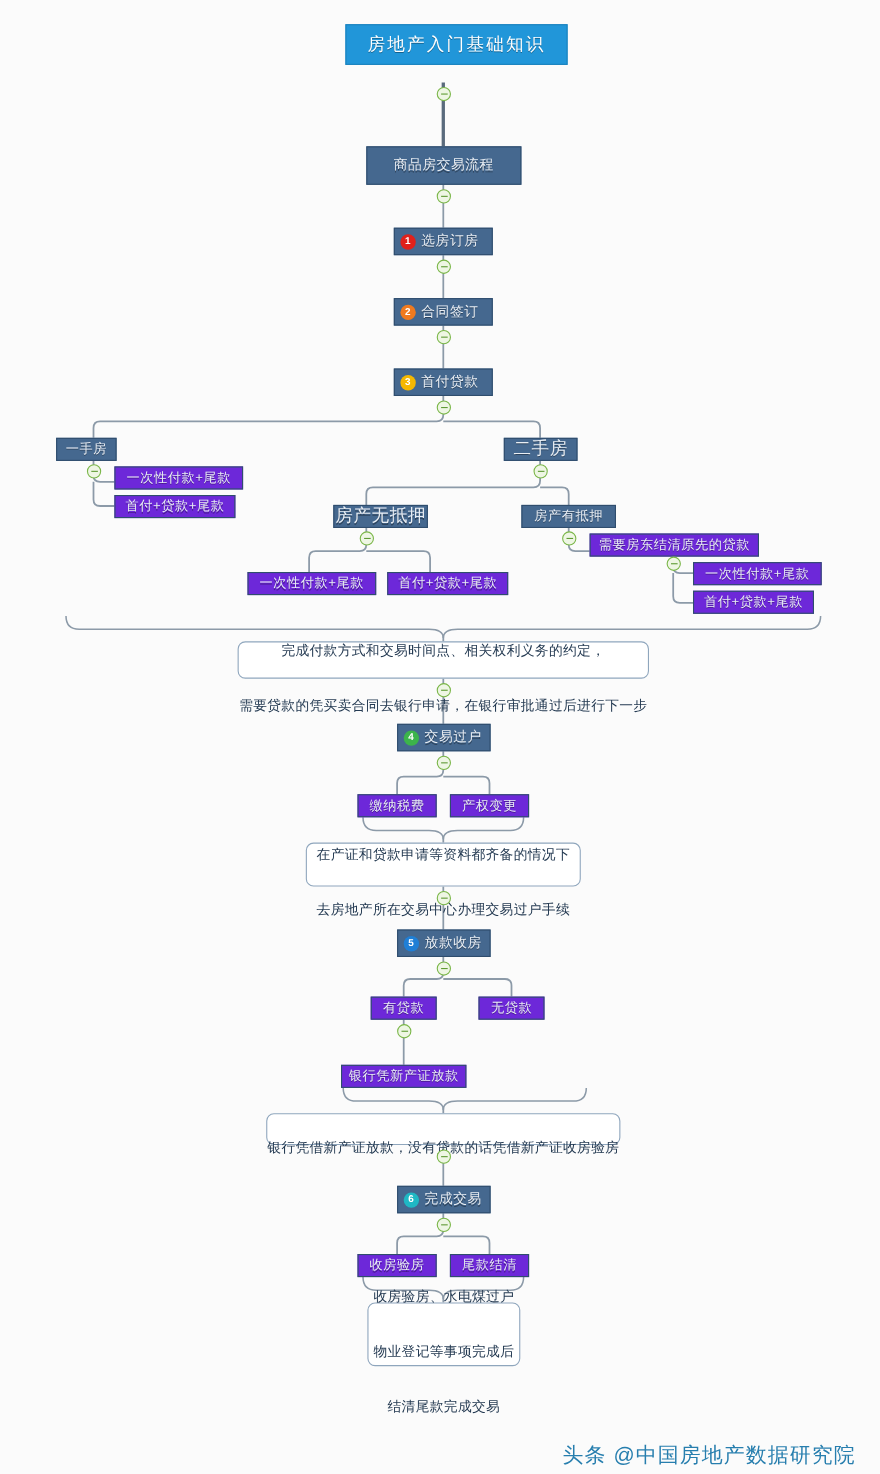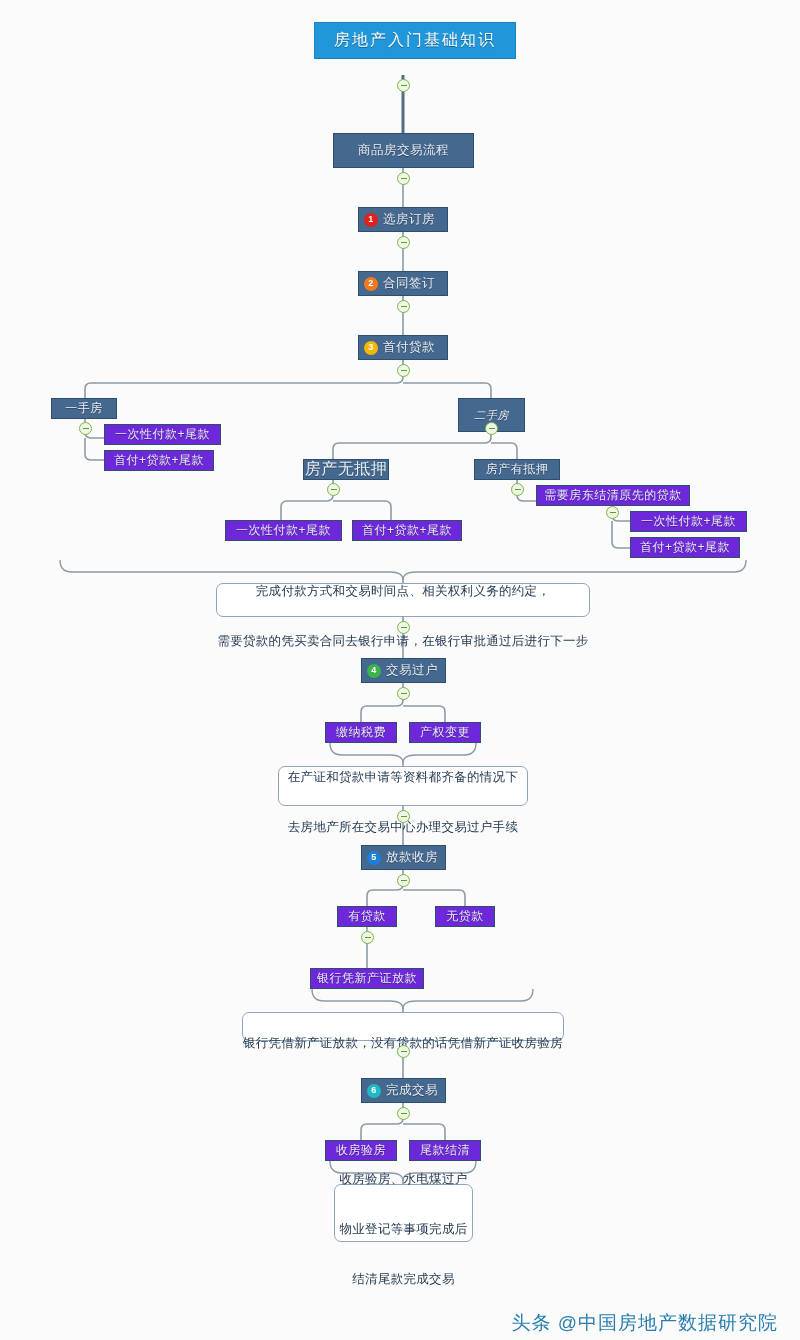--- a/index.html
+++ b/index.html
@@ -152,25 +152,25 @@
   <div class="node step" style="left:358px;top:271px;width:90px;height:25px;">
     <span class="badge" style="background:#f07a1e;">2</span>
     <span>合同签订</span>
   </div>
 
   <div class="node step" style="left:358px;top:335px;width:90px;height:25px;">
     <span class="badge" style="background:#f5b700;">3</span>
     <span>首付贷款</span>
   </div>
 
-  <div class="node lvl2" style="left:51px;top:398px;width:66px;height:21px;font-size:12px;">一手房</div>
+  <div class="node lvl2" style="left:51px;top:398px;width:55px;height:21px;font-size:12px;">一手房</div>
   <div class="node leaf" style="left:104px;top:424px;width:117px;height:21px;font-size:12px;">一次性付款+尾款</div>
   <div class="node leaf" style="left:104px;top:450px;width:110px;height:21px;font-size:12px;">首付+贷款+尾款</div>
 
-  <div class="node lvl2" style="left:458px;top:398px;width:67px;height:34px;font-size:11px;font-style:italic;">二手房</div>
+  <div class="node lvl2" style="left:458px;top:398px;width:67px;height:21px;font-size:16px;">二手房</div>
 
   <div class="node lvl2" style="left:303px;top:459px;width:86px;height:21px;font-size:16px;">房产无抵押</div>
   <div class="node leaf" style="left:225px;top:520px;width:117px;height:21px;font-size:12px;">一次性付款+尾款</div>
   <div class="node leaf" style="left:352px;top:520px;width:110px;height:21px;font-size:12px;">首付+贷款+尾款</div>
 
   <div class="node lvl2" style="left:474px;top:459px;width:86px;height:21px;font-size:12px;text-align:right;">房产有抵押</div>
   <div class="node leaf" style="left:536px;top:485px;width:154px;height:21px;font-size:12px;">需要房东结清原先的贷款</div>
   <div class="node leaf" style="left:630px;top:511px;width:117px;height:21px;font-size:12px;">一次性付款+尾款</div>
   <div class="node leaf" style="left:630px;top:537px;width:110px;height:21px;font-size:12px;">首付+贷款+尾款</div>
 

